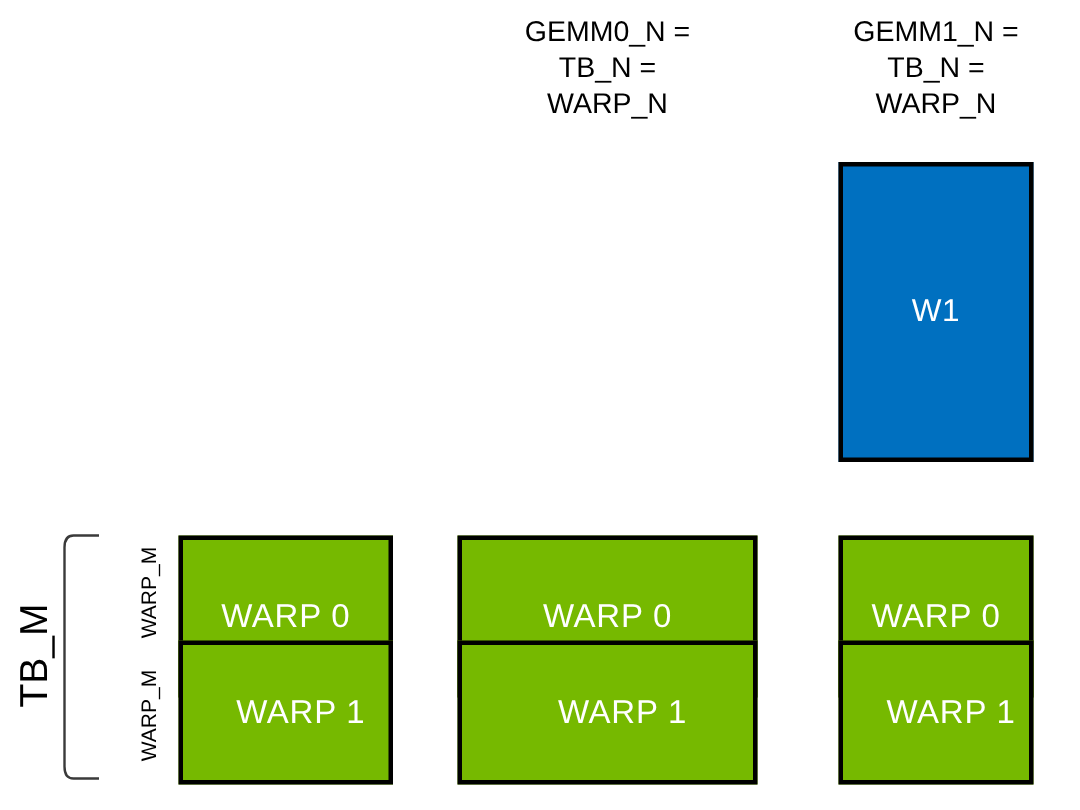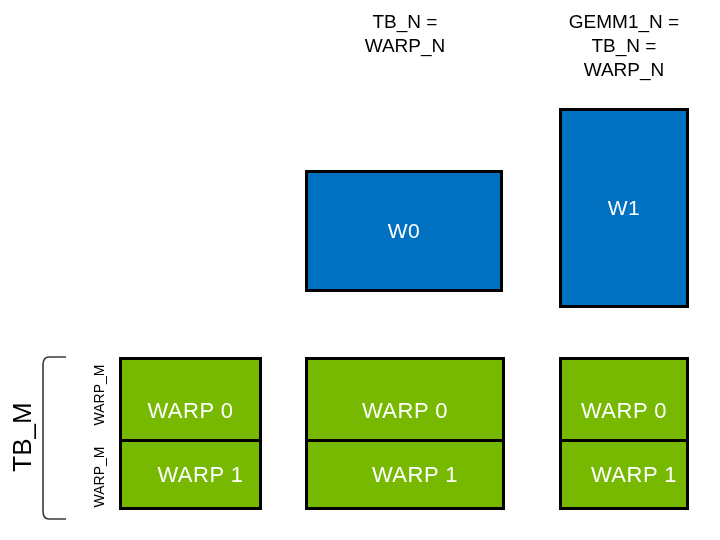--- a/index.html
+++ b/index.html
@@ -50,21 +50,21 @@
     align-items: center;
     justify-content: center;
     color: #ffffff;
     font-size: 22px;
     letter-spacing: 0.5px;
   }
   .col0 { left: 119px; width: 143px; }
   .col1 { left: 305px; width: 200px; }
   .col2 { left: 559px; width: 130px; }
   .row0 { top: 357px; height: 108px; }
-  .row1 { top: 439px; height: 71px; padding-left: 20px; }
+  .row1 { top: 427px; height: 96px; padding-left: 20px; }
 
   
   .rot {
     display: flex;
     align-items: center;
     justify-content: center;
     transform: rotate(-90deg);
     white-space: nowrap;
   }
   #tb-m {
@@ -79,32 +79,30 @@
   #warp-m-bottom { left: 49px; top: 427px; }
 
   #tb-m-bracket { left: 36px; top: 354px; }
 </style>
 </head>
 <body>
 
 <div class="canvas">
 
   <div class="abs hdr" style="left:295px; top:10px; width:220px;">
+    <span>GEMM0_N =</span>
     <span>TB_N =</span>
     <span>WARP_N</span>
   </div>
   <div class="abs hdr" style="left:514px; top:10px; width:220px;">
     <span>GEMM1_N =</span>
     <span>TB_N =</span>
     <span>WARP_N</span>
   </div>
 
-  <div id="w0" class="abs bluebox">
-    <span>W0</span>
-  </div>
   <div id="w1" class="abs bluebox">
     <span>W1</span>
   </div>
 
   <div id="tb-m" class="abs rot">TB_M</div>
 
   <svg id="tb-m-bracket" class="abs" width="34" height="168" viewBox="0 0 34 168">
     <path d="M 30 3 L 13 3 Q 7 3 7 11 L 7 157 Q 7 165 13 165 L 30 165" fill="none" stroke="#3a3a3a" stroke-width="1.6"></path>
   </svg>
 

